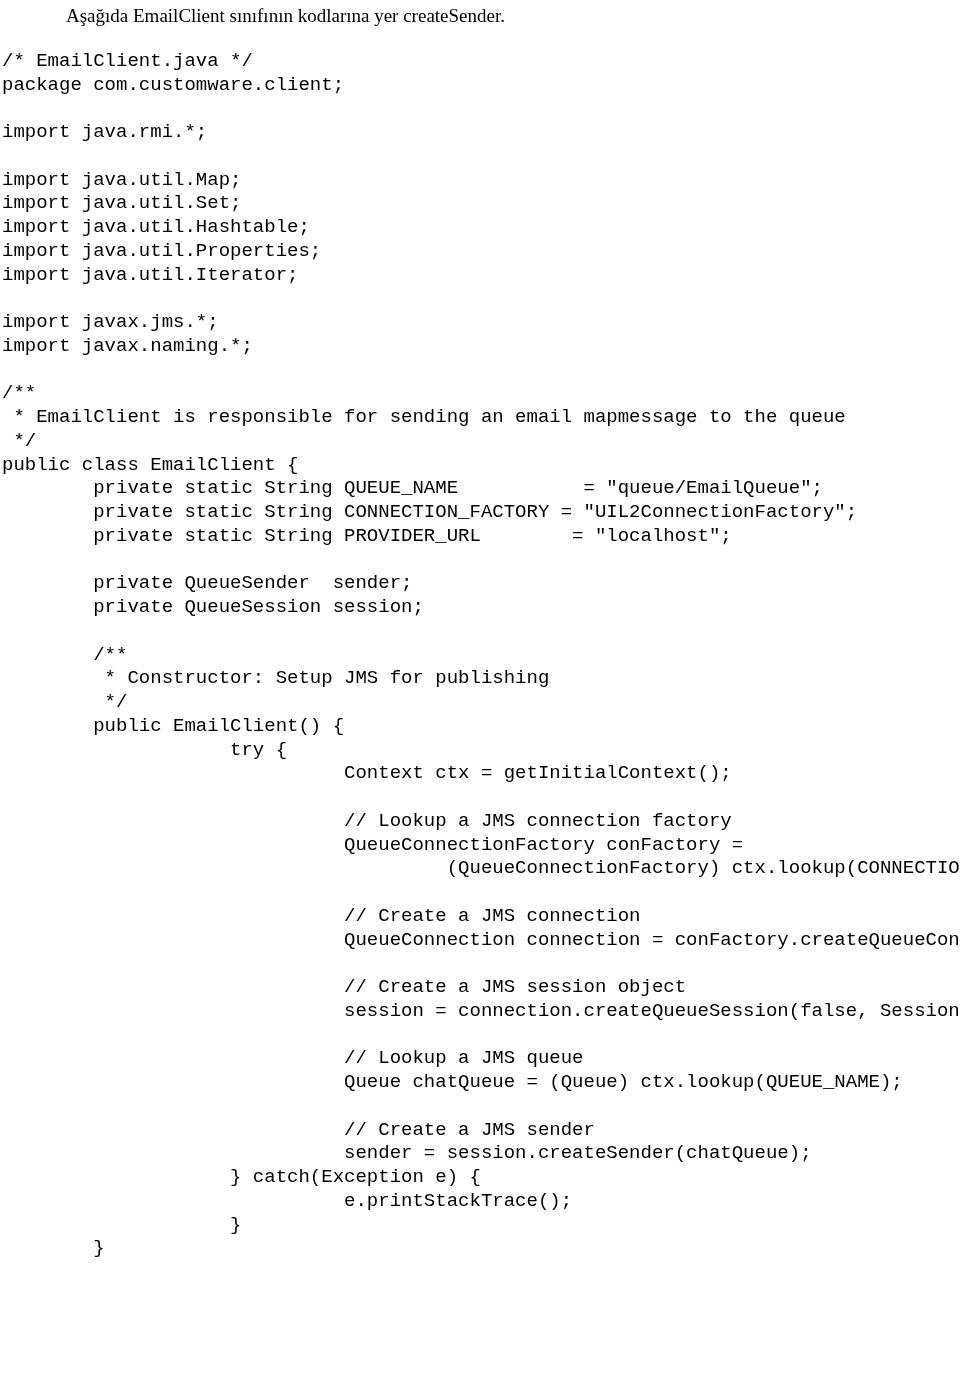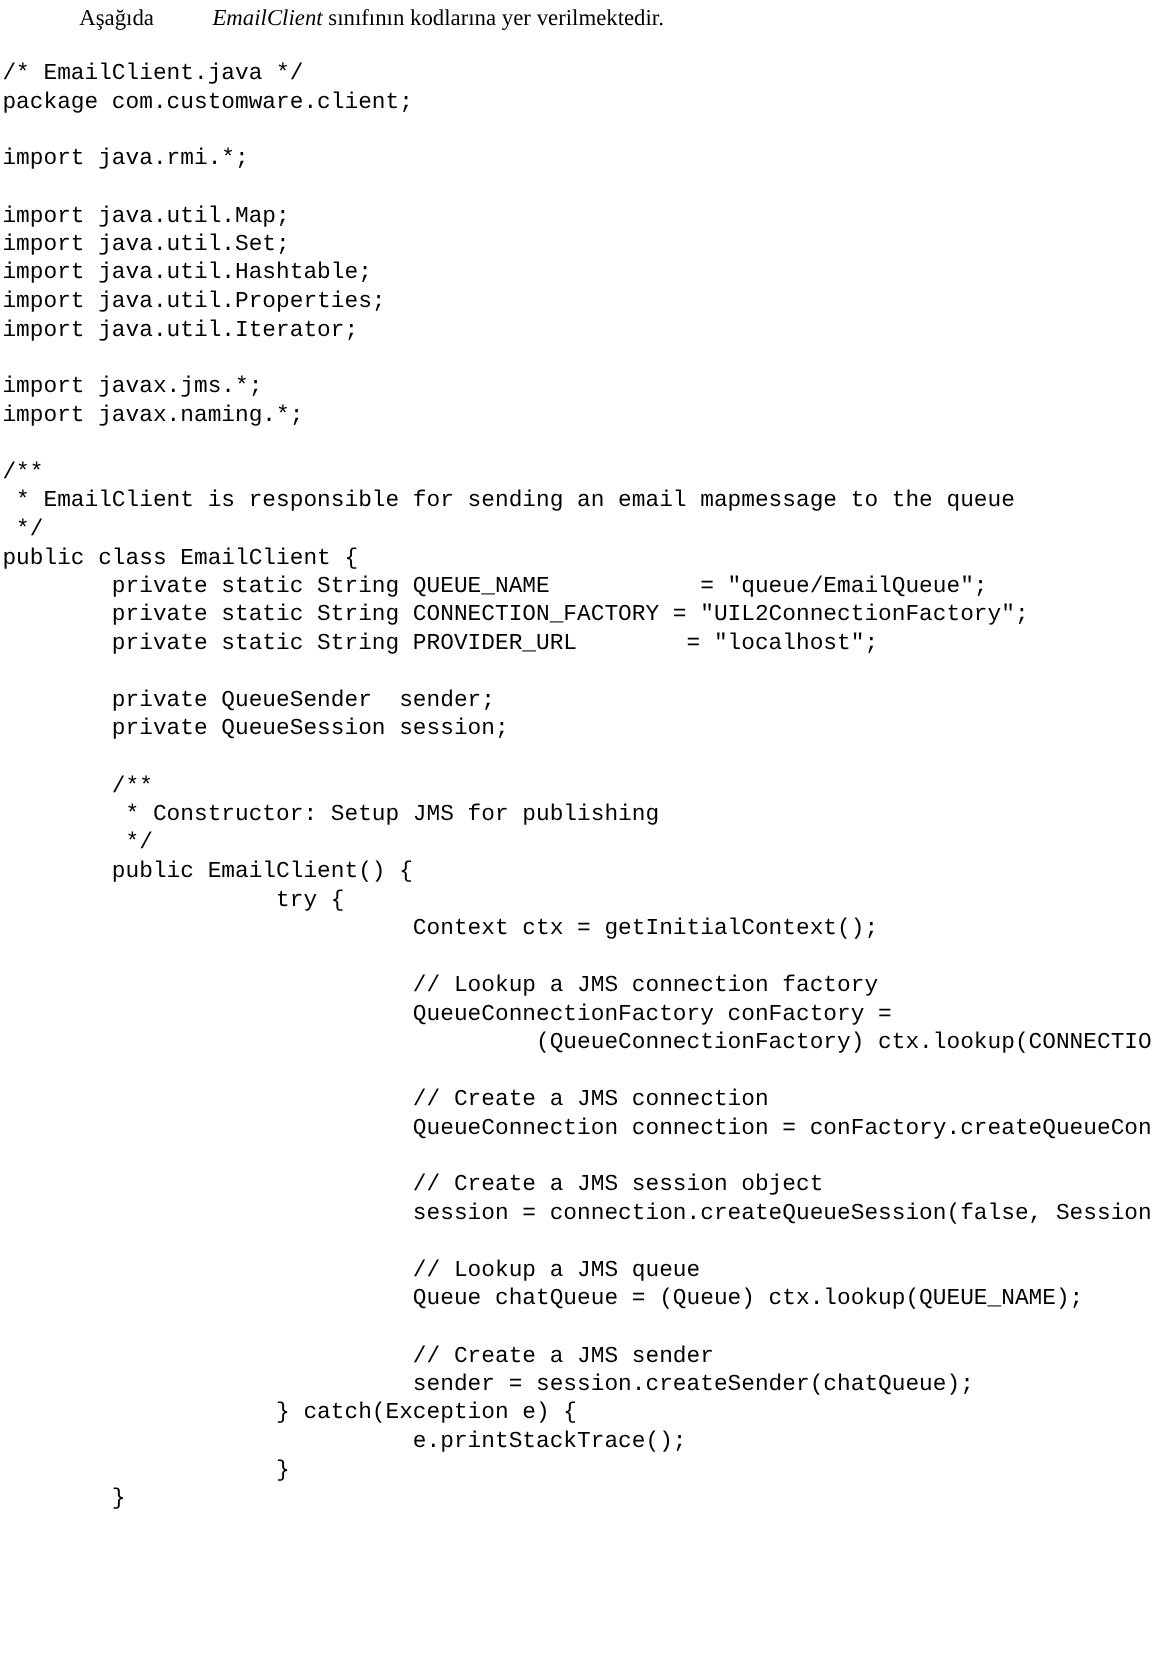--- a/index.html
+++ b/index.html
@@ -13,34 +13,32 @@
     width: 960px;
   }
   .page {
     padding: 4px 2px 4px 2px;
   }
   .intro {
     padding-left: 64px;
     margin-bottom: 22px;
   }
   .intro .em {
-    font-style: italic;
-    margin-left: 44px;
   }
   .code {
     font-family: Liberation Mono, monospace;
     white-space: pre;
   }
 </style>
 </head>
 <body>
 
 <div class="page">
   <div class="intro">
-    <span>Aşağıda  </span><span class="em">EmailClient</span><span> sınıfının kodlarına yer verilmektedir.</span>
+    <span>Aşağıda  </span><span class="em">EmailClient</span><span> sınıfının kodlarına yer createSender.</span>
   </div>
   <div class="code">/* EmailClient.java */
 package com.customware.client;
 
 import java.rmi.*;
 
 import java.util.Map;
 import java.util.Set;
 import java.util.Hashtable;
 import java.util.Properties;

